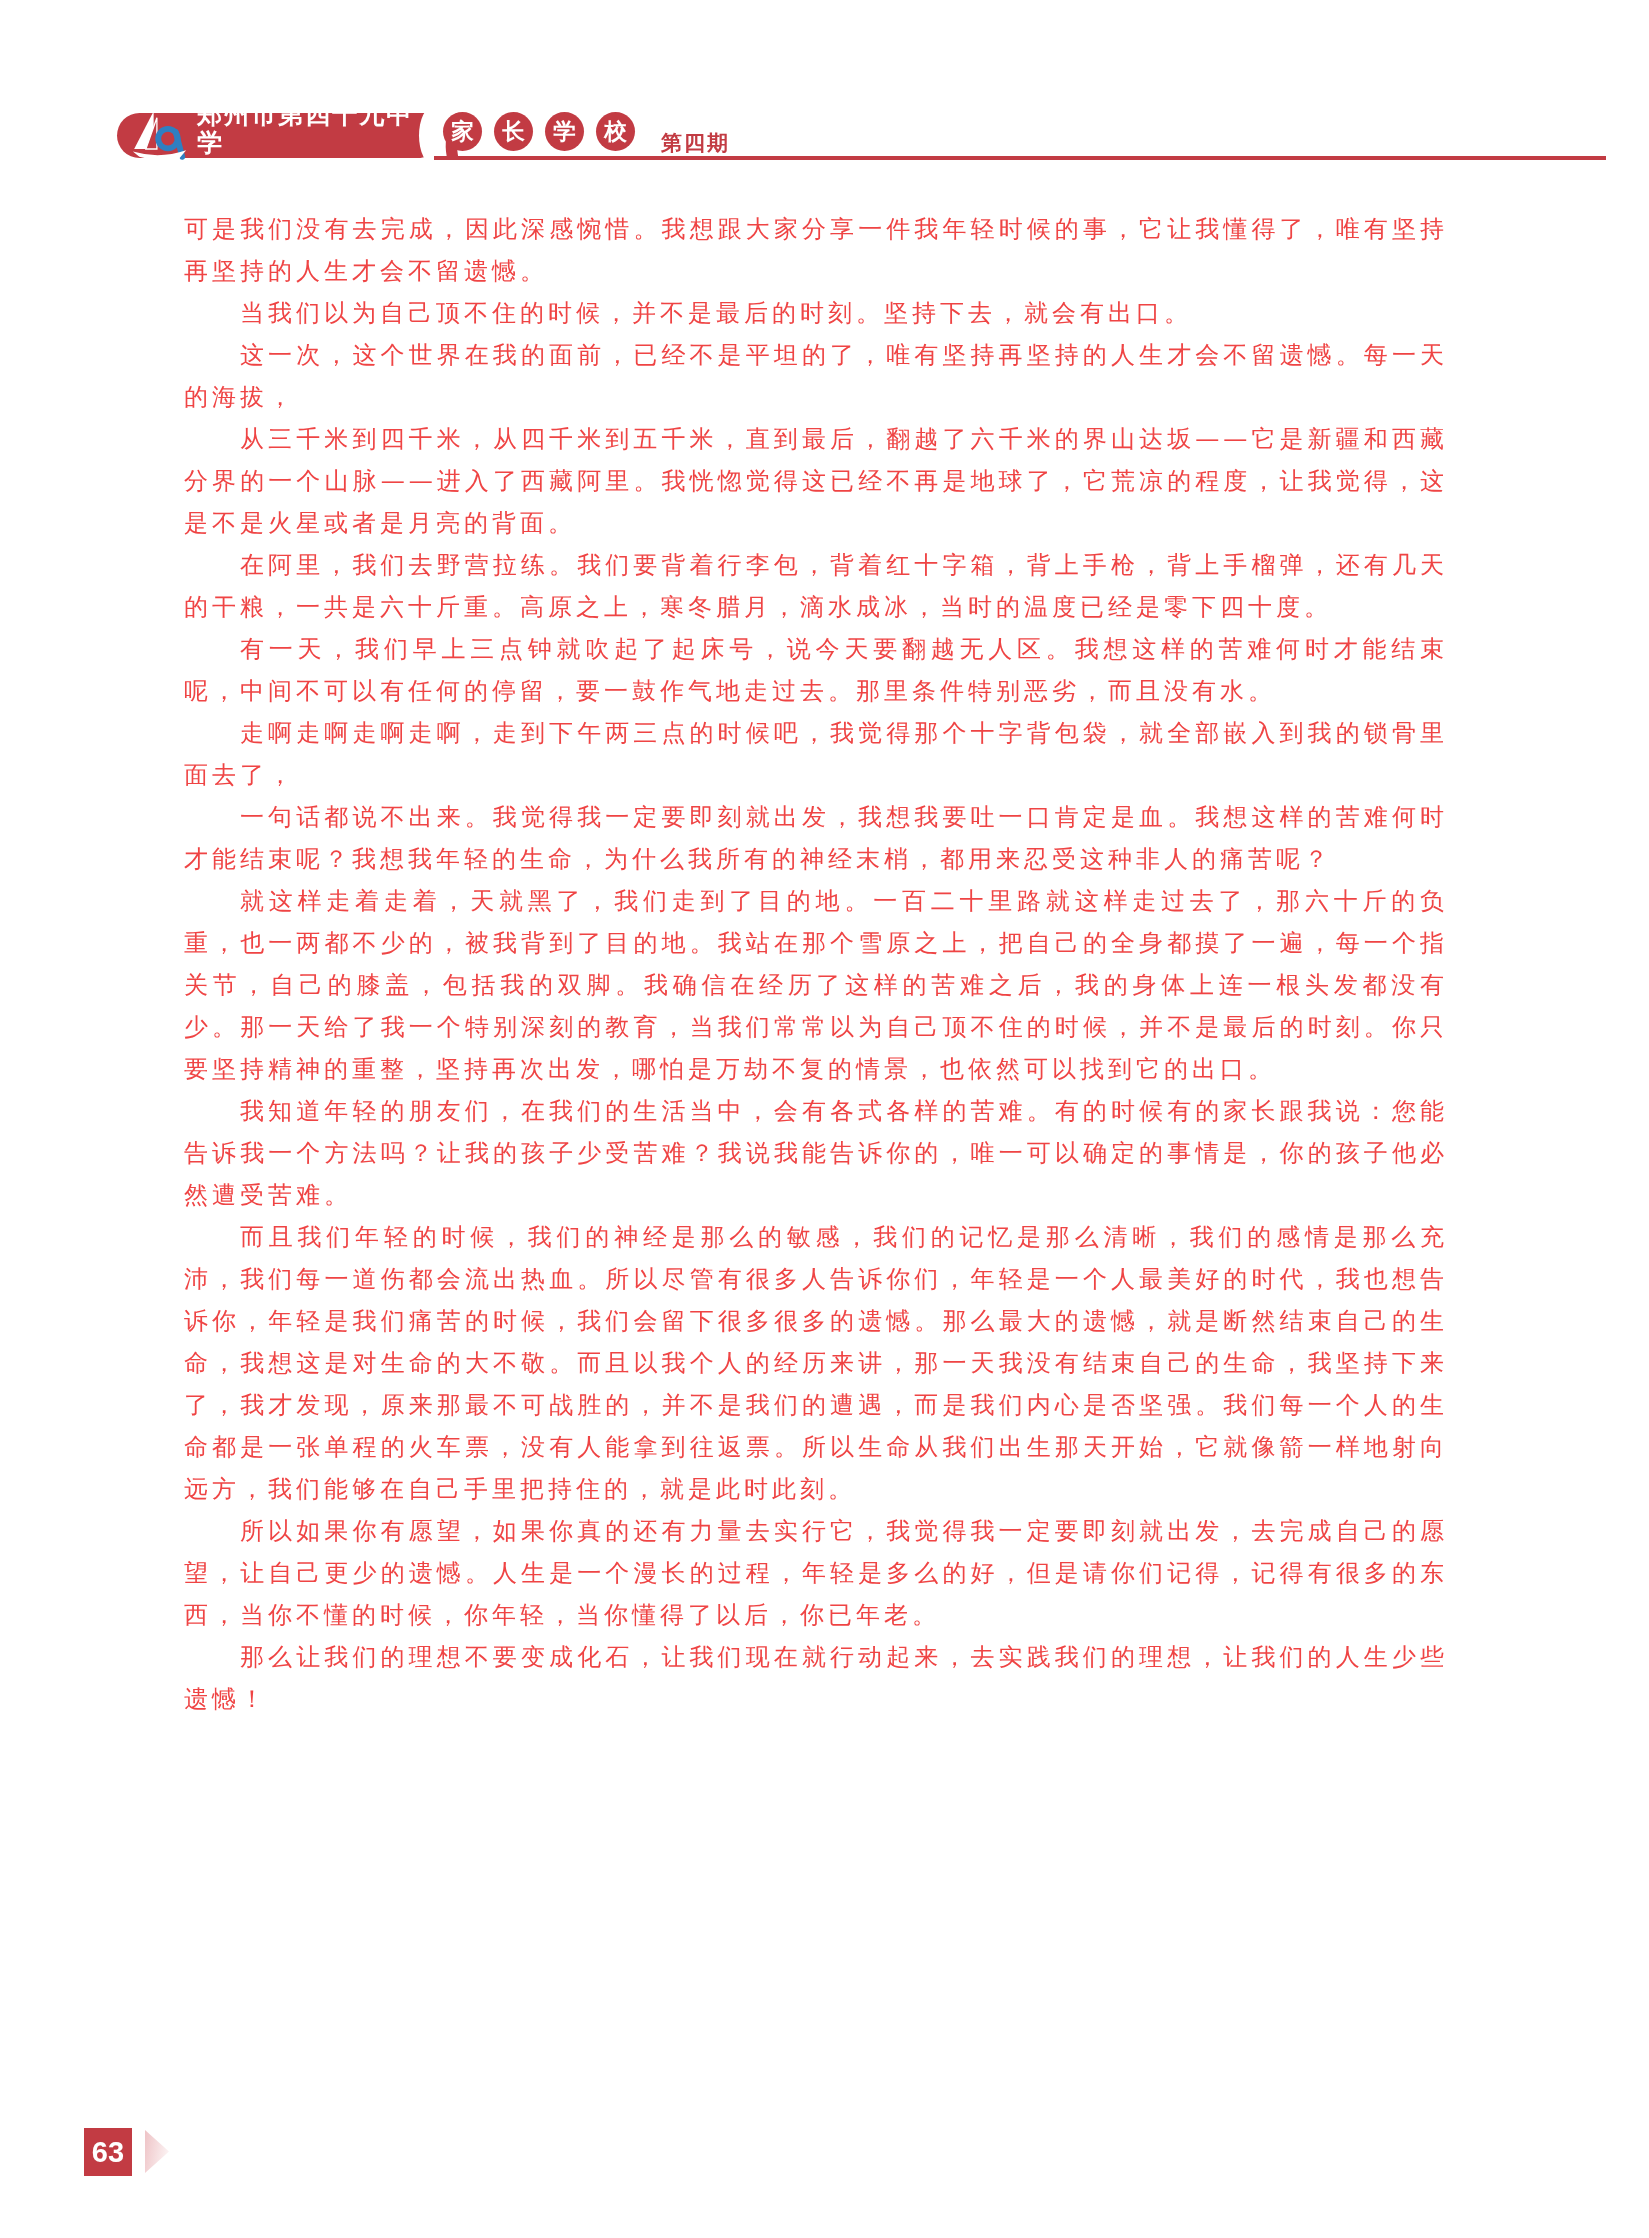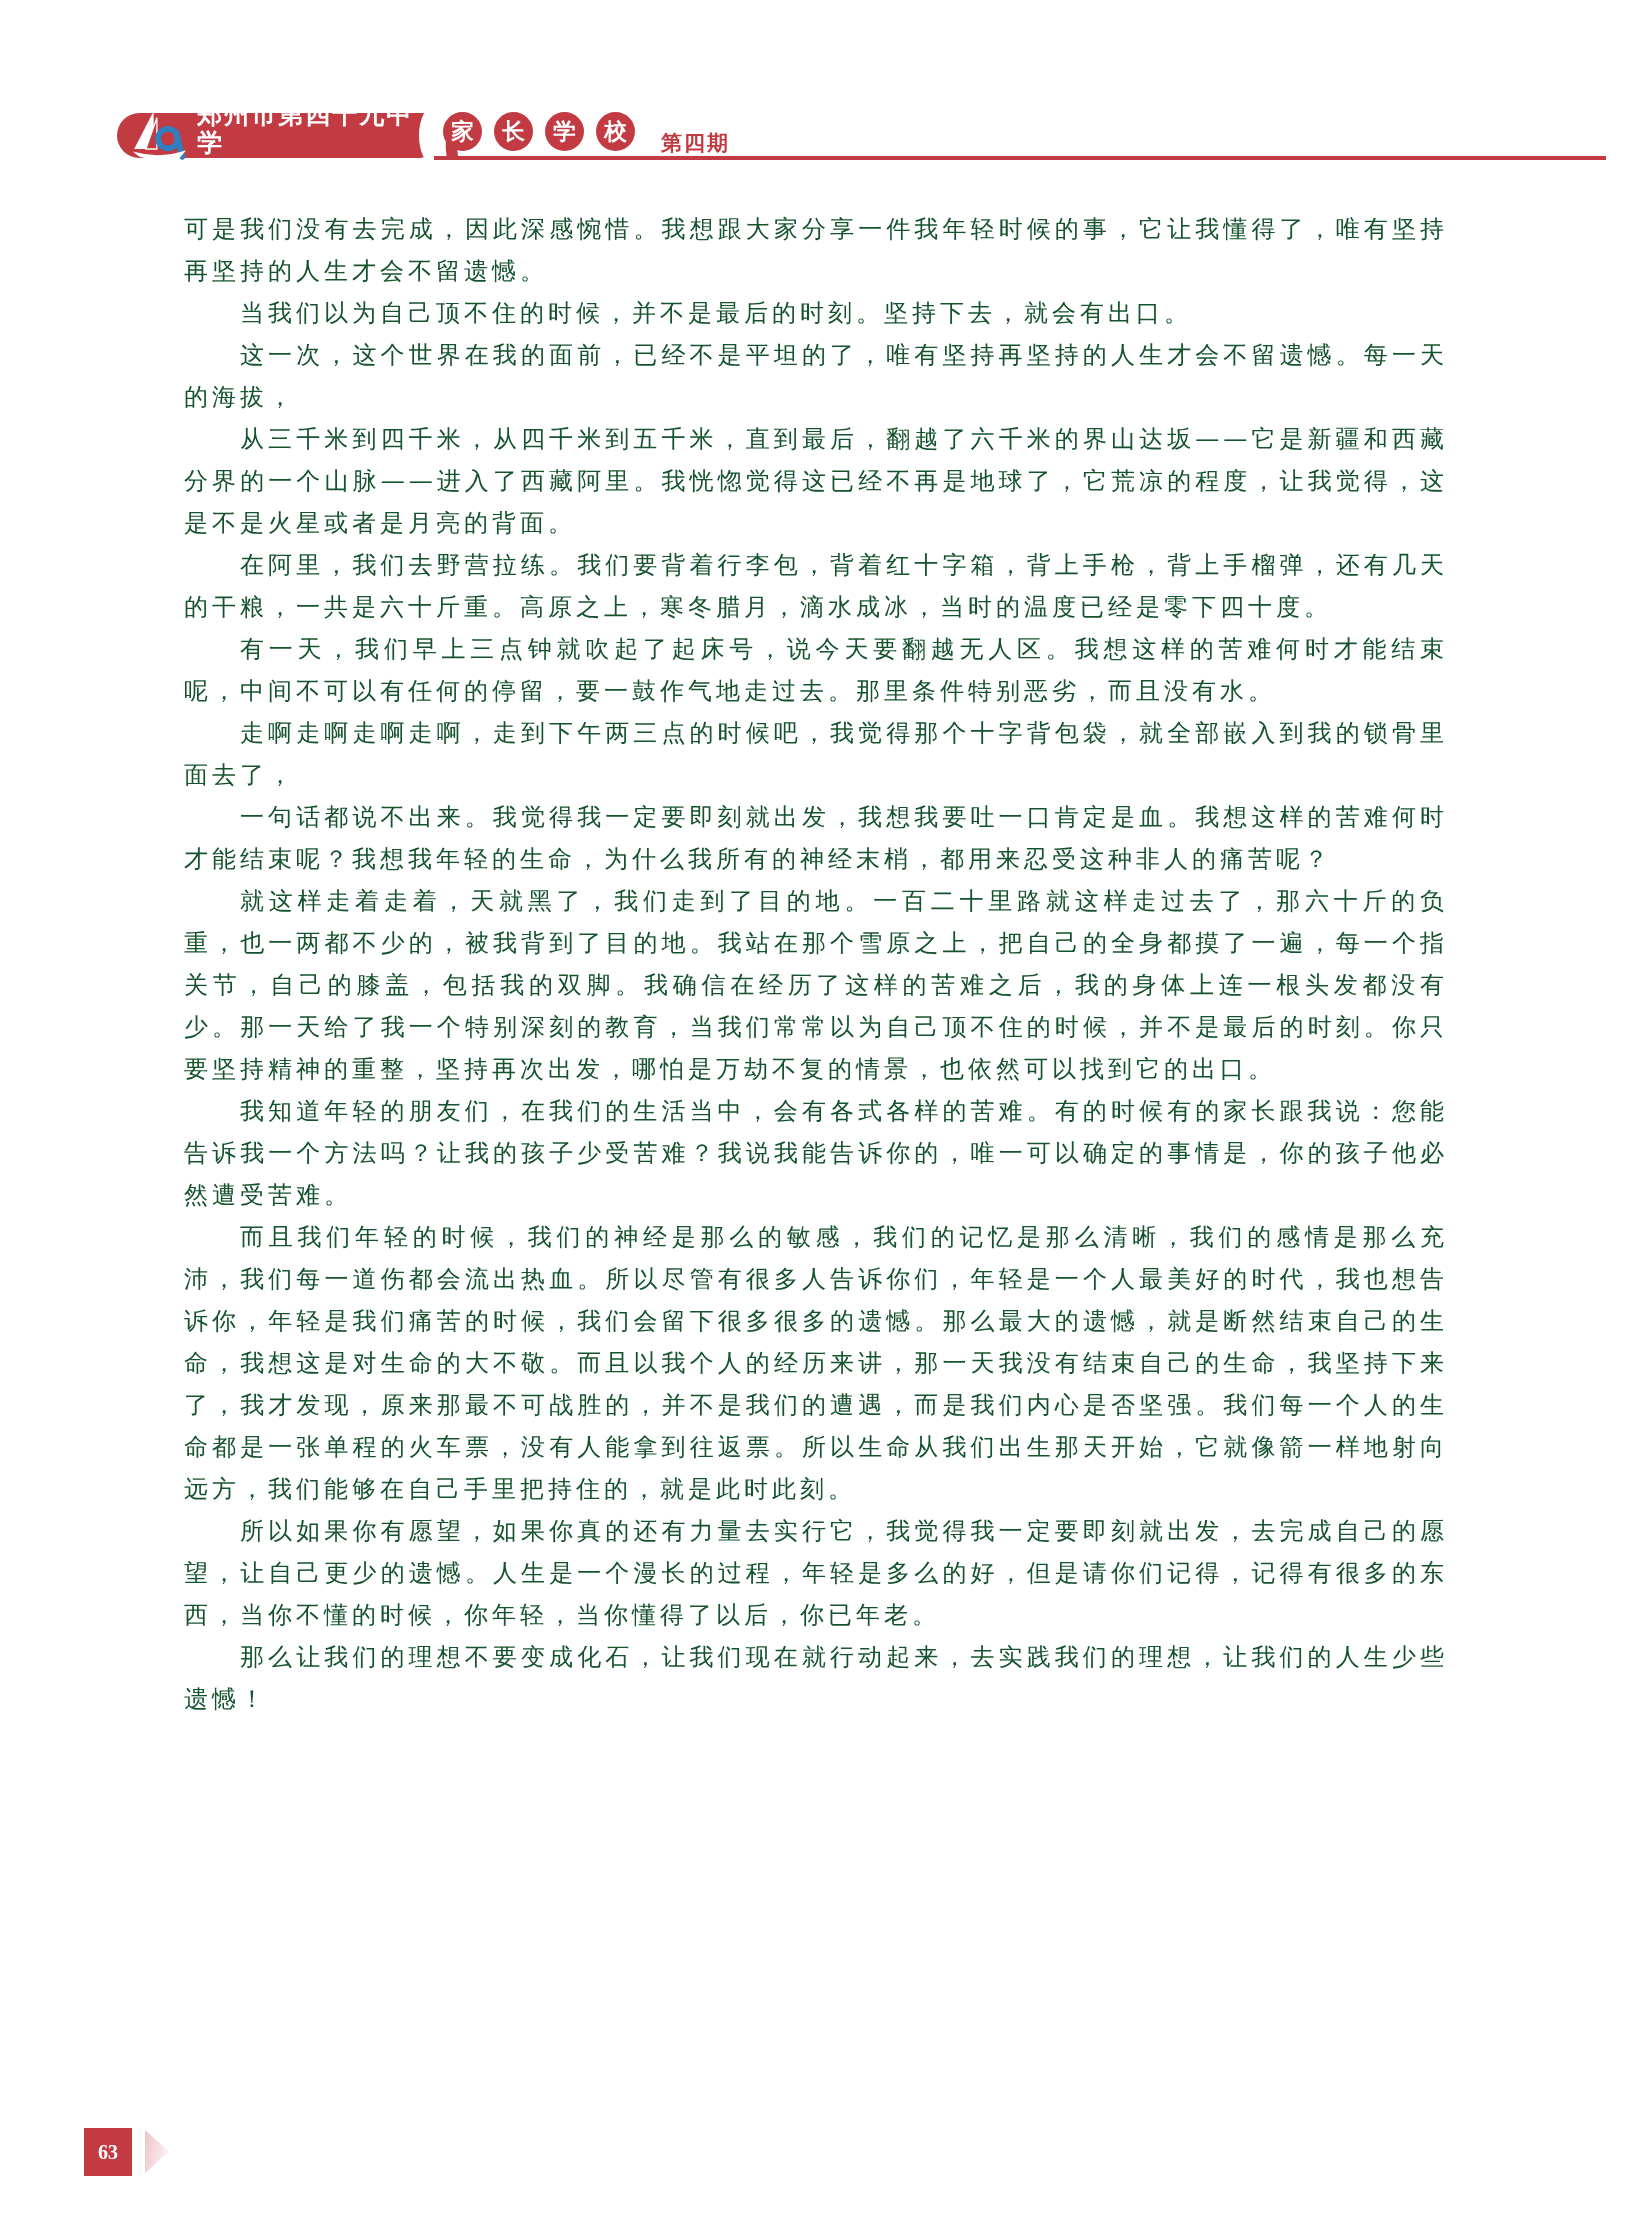--- a/index.html
+++ b/index.html
@@ -53,32 +53,32 @@
   }
   .rule {
     position:absolute; left:434px; top:156px;
     width:1172px; height:4px; background:#c23b43;
   }
 
   
   .article {
     position:absolute; left:184px; top:208px; width:1264px;
     font-size:24px; line-height:42px; letter-spacing:4px;
-    color:#14532d; text-align:justify;
+    color:#ef4444; text-align:justify;
   }
   .article p { margin:0; text-indent:56px; }
   .article p:first-child { text-indent:0; }
 
   
   .pagenum-box {
     position:absolute; left:84px; top:2128px;
     width:48px; height:48px; background:#c23b43;
-    color:#ffffff; font-size:20px; font-weight:bold;
+    color:#ffffff; font-size:29px; font-weight:bold;
     display:flex; align-items:center; justify-content:center;
-    font-family:Liberation Serif, serif;
+    font-family:Liberation Sans, sans-serif;
   }
   .page-arrow {
     position:absolute; left:145px; top:2130px;
     width:24px; height:43px;
     background:linear-gradient(100deg, #eec3c6 0%, #f9e9ea 70%, #fefafa 100%);
     clip-path:polygon(0 0, 100% 50%, 0 100%);
   }
 </style>
 </head>
 <body>

